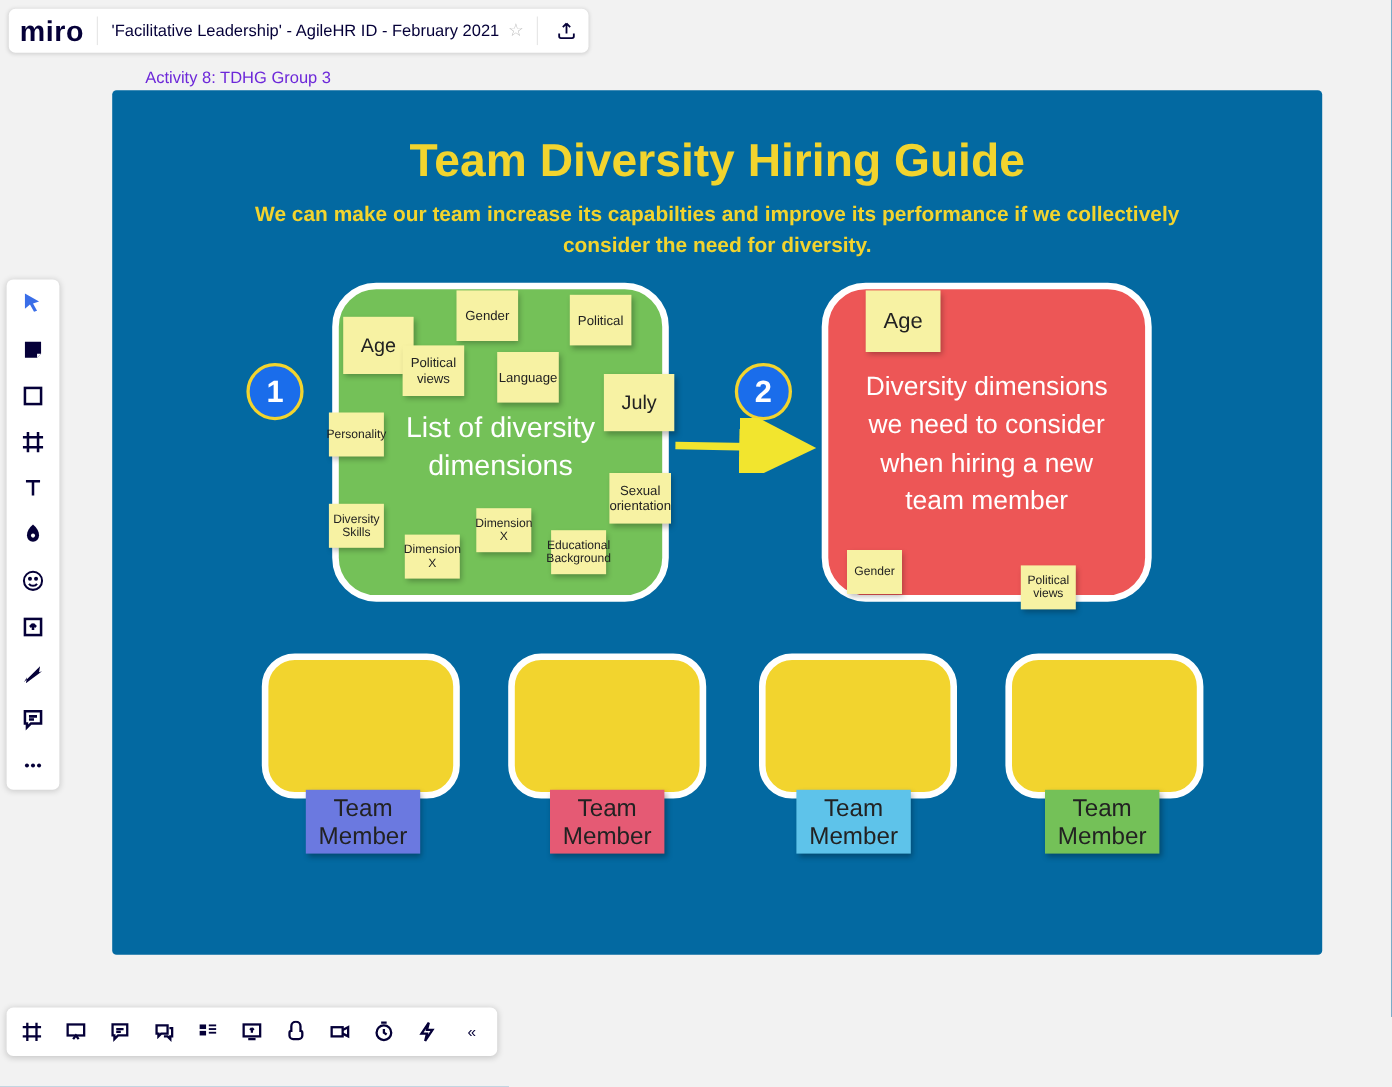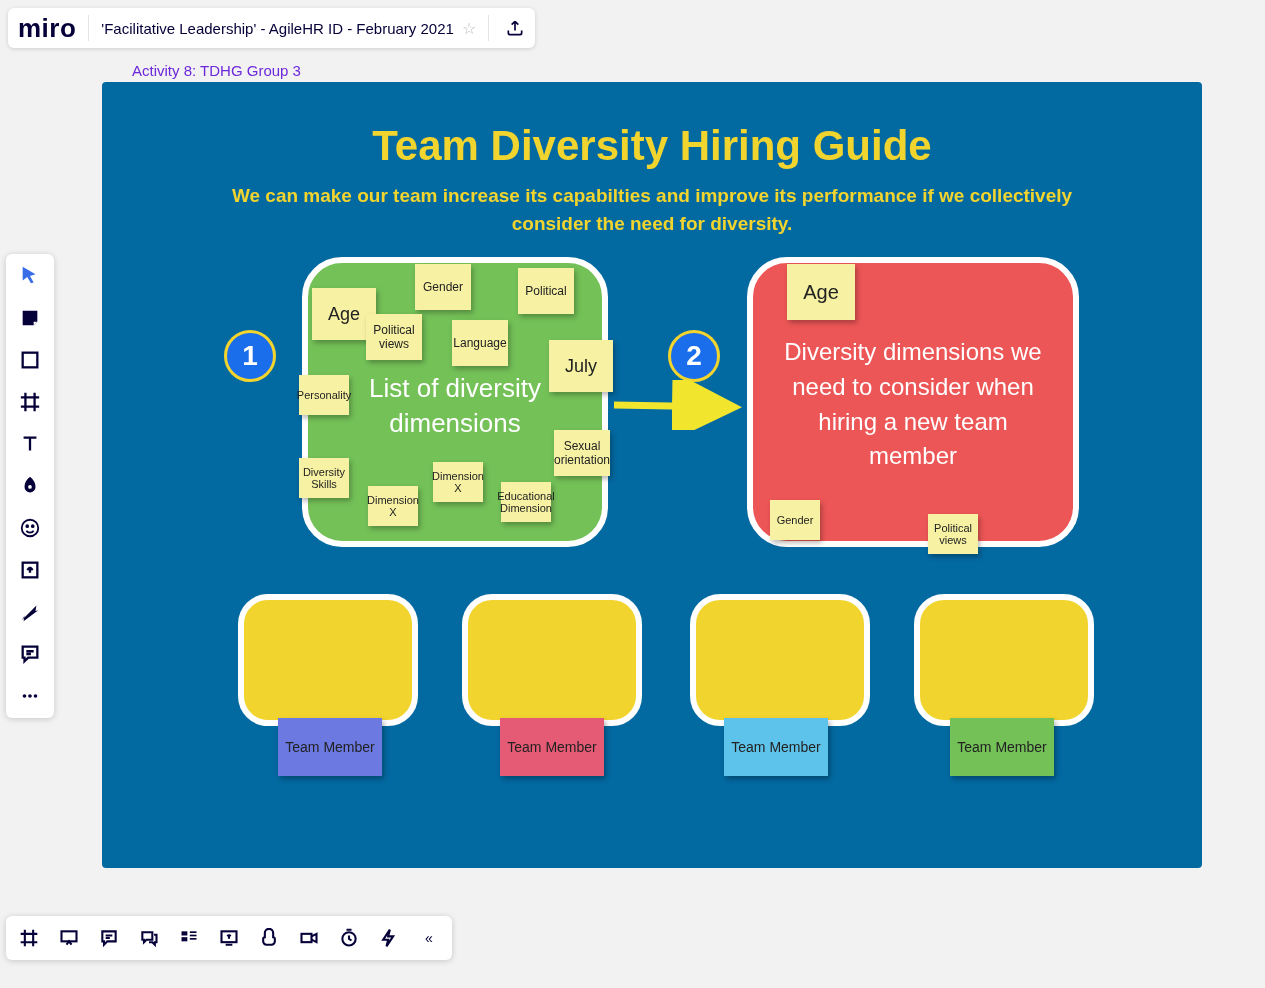--- a/index.html
+++ b/index.html
@@ -17,30 +17,30 @@
 .left-toolbar .tool svg{width:22px;height:22px}
 .bottom-toolbar{position:absolute;bottom:28px;left:6px;height:44px;background:#fff;border-radius:6px;box-shadow:0 1px 6px rgba(0,0,0,.18);padding:0 12px;display:flex;align-items:center;gap:18px}
 .bottom-toolbar .tool{width:22px;height:22px;display:flex;align-items:center;justify-content:center;color:#050038;cursor:pointer}
 .bottom-toolbar .tool svg{width:20px;height:20px}
 .canvas{position:absolute;top:82px;left:102px;width:1100px;height:786px;background:#0369a1;border-radius:4px}
 .main-title{position:absolute;top:40px;left:0;right:0;text-align:center;font-size:42px;font-weight:800;color:#f2d42e}
 .subtitle{position:absolute;top:100px;left:120px;right:120px;text-align:center;font-size:19px;font-weight:700;line-height:1.45;color:#f2d42e}
 .step-badge{position:absolute;width:52px;height:52px;border-radius:50%;background:#1a6deb;border:3px solid #f2d42e;color:#fff;font-size:28px;font-weight:600;display:flex;align-items:center;justify-content:center}
 .rounded-box{position:absolute;border-radius:40px;border:6px solid #fff}
 .box-green{background:#74c158;left:200px;top:175px;width:306px;height:290px}
-.box-red{background:#ed5656;left:645px;top:175px;width:332px;height:290px}
+.box-red{background:#ed5656;left:645px;top:175px;width:300px;height:290px}
 .box-green-title{position:absolute;top:108px;left:0;right:0;text-align:center;color:#fff;font-size:26px;line-height:1.35;padding:0 40px}
 .box-red-title{position:absolute;top:72px;left:0;right:0;text-align:center;color:#fff;font-size:24px;line-height:1.45;padding:0 22px}
 .sticky{position:absolute;background:#f7f2a3;box-shadow:2px 3px 5px rgba(0,0,0,.28);display:flex;align-items:center;justify-content:center;text-align:center;font-size:12px;color:#222;padding:3px}
 .sticky.mid{width:56px;height:46px}
 .sticky.big{width:64px;height:52px;font-size:18px}
 .sticky.small{width:50px;height:40px;font-size:11px}
 .arrow{position:absolute;left:508px;top:298px}
 .team-box{position:absolute;width:180px;height:132px;background:#f2d42e;border:6px solid #fff;border-radius:30px}
-.team-label{position:absolute;width:104px;height:58px;display:flex;align-items:center;justify-content:center;text-align:center;font-size:14px;line-height:1.15;color:#222;box-shadow:2px 3px 5px rgba(0,0,0,.3)}
+.team-label{position:absolute;width:104px;height:58px;display:flex;align-items:center;justify-content:center;text-align:center;font-size:22px;line-height:1.15;color:#222;box-shadow:2px 3px 5px rgba(0,0,0,.3)}
 .collapse-chevron{color:#bbb;font-size:14px}
 </style>
 </head>
 <body>
 
 <div class="topbar">
   <span class="logo">miro</span>
   <div class="divider"></div>
   <span class="board-title">'Facilitative Leadership' - AgileHR ID - February 2021</span>
   <span class="star-icon">☆</span>
@@ -137,21 +137,21 @@
   <div class="sticky mid" style="left:416px;top:186px">Political</div>
   <div class="sticky big" style="left:210px;top:206px">Age</div>
   <div class="sticky mid" style="left:264px;top:232px">Political views</div>
   <div class="sticky mid" style="left:350px;top:238px">Language</div>
   <div class="sticky big" style="left:447px;top:258px">July</div>
   <div class="sticky small" style="left:197px;top:293px">Personality</div>
   <div class="sticky mid" style="left:452px;top:348px">Sexual orientation</div>
   <div class="sticky small" style="left:197px;top:376px">Diversity Skills</div>
   <div class="sticky small" style="left:331px;top:380px">Dimension X</div>
   <div class="sticky small" style="left:266px;top:404px">Dimension X</div>
-  <div class="sticky small" style="left:399px;top:400px">Educational Dimension</div>
+  <div class="sticky small" style="left:399px;top:400px">Educational Background</div>
 
   <svg class="arrow" width="136" height="50">
     <defs>
         <marker id="ah" markerWidth="12" markerHeight="12" refX="8" refY="5" orient="auto">
           <path d="M0 0L10 5L0 10z" fill="#f2e52e"></path>
         </marker>
       </defs>
     <line x1="4" y1="25" x2="118" y2="27" stroke="#f2e52e" stroke-width="7" marker-end="url(#ah)"></line>
   </svg>
 

